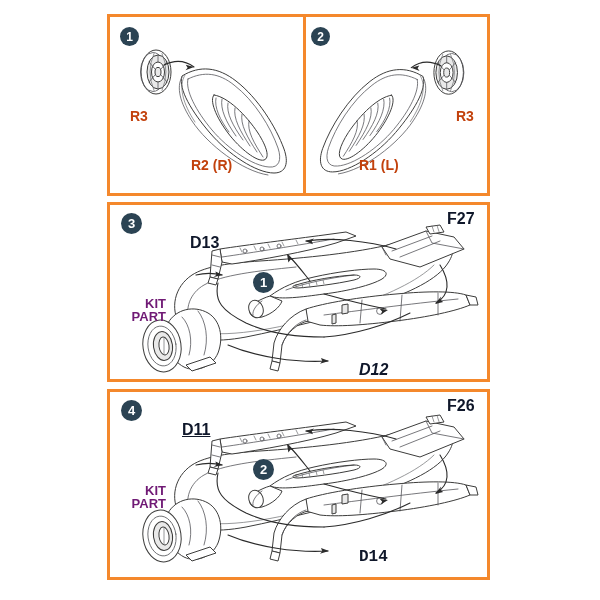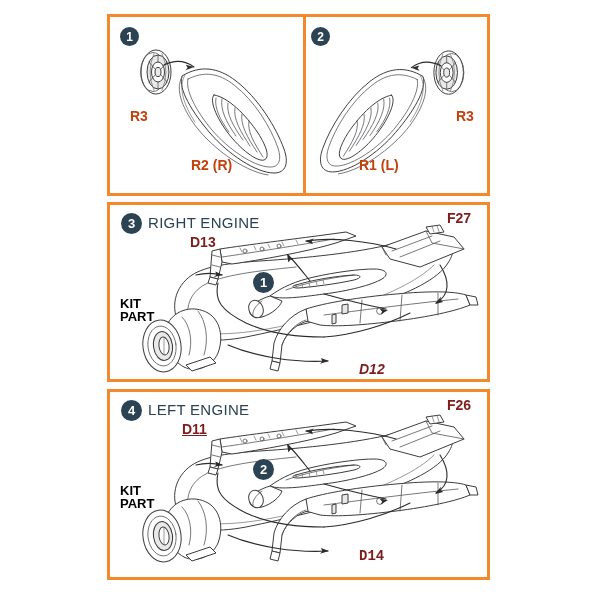--- a/index.html
+++ b/index.html
@@ -49,22 +49,22 @@
 
   
   .lbl{
     position:absolute;
     font-weight:bold;
     white-space:nowrap;
     font-family:"Liberation Sans", sans-serif;
     line-height:1.04;
   }
   .lbl.dark{color:#c2410c;font-size:14px;}
-  .lbl.orange{color:#7f1d1d;font-size:14px;}
-  .lbl.kit{color:#000000;font-size:13px;text-align:left;}
+  .lbl.orange{color:#0f172a;font-size:16px;}
+  .lbl.kit{color:#701a75;font-size:13px;text-align:right;}
 
   svg{display:block;overflow:visible;}
   .ln{fill:none;stroke:#3c3c3b;stroke-width:1;stroke-linecap:round;stroke-linejoin:round;}
   .ln-t{fill:none;stroke:#55565a;stroke-width:.8;stroke-linecap:round;stroke-linejoin:round;}
   .ln-h{fill:none;stroke:#6c6d70;stroke-width:.7;stroke-linecap:round;}
   .fillw{fill:#ffffff;stroke:#3c3c3b;stroke-width:1;stroke-linejoin:round;}
   .fillg{fill:#e9e9e9;stroke:#3c3c3b;stroke-width:1;stroke-linejoin:round;}
   .arw{fill:none;stroke:#2b2b2b;stroke-width:1.1;stroke-linecap:round;}
   .arwhead{fill:#2b2b2b;stroke:none;}
   .art{position:absolute;}
@@ -161,21 +161,20 @@
         </g>
       </svg>
     </div>
     <div class="badge" style="left:201px;top:10px;">2</div>
     <div class="lbl dark" style="left:346px;top:92px;">R3</div>
     <div class="lbl dark" style="left:249px;top:141px;">R1 (L)</div>
   </div>
 
   <div class="frame" id="panel-3">
     <div class="badge lg" style="left:11px;top:8px;">3</div>
-    <div class="paneltitle" style="left:38px;top:9px;">RIGHT ENGINE</div>
 
     <div class="art" style="left:0px;top:0px;">
       <svg width="377" height="174" viewBox="0 0 377 174">
 
         <g>
           <path class="fillw" d="M70 120 C60 104 64 82 82 70 C96 61 120 58 150 56
                                   C196 53 246 48 282 39 C306 33 322 30 334 33
                                   C344 36 346 46 338 58 C328 74 300 88 262 100
                                   C224 112 176 124 136 132 C104 138 80 136 70 120 Z"></path>
           <path class="ln-t" d="M80 118 C74 104 80 88 94 80 C112 70 146 66 186 62"></path>
@@ -281,21 +280,20 @@
 
     <div class="lbl orange" style="left:72px;top:30px;margin-left:8px;">D13</div>
     <div class="lbl orange" style="left:337px;top:6px;">F27</div>
     <div class="lbl orange" style="left:249px;top:157px;font-style:italic;">D12</div>
     <div class="lbl kit" style="left:10px;top:92px;width:46px;">KIT</div>
     <div class="lbl kit" style="left:10px;top:105px;width:46px;">PART</div>
   </div>
 
   <div class="frame" id="panel-4">
     <div class="badge lg" style="left:11px;top:8px;">4</div>
-    <div class="paneltitle" style="left:38px;top:9px;">LEFT ENGINE</div>
 
     <div class="art" style="left:0px;top:0px;">
       <svg width="377" height="180" viewBox="0 0 377 174">
         <g>
           <path class="fillw" d="M70 120 C60 104 64 82 82 70 C96 61 120 58 150 56
                                   C196 53 246 48 282 39 C306 33 322 30 334 33
                                   C344 36 346 46 338 58 C328 74 300 88 262 100
                                   C224 112 176 124 136 132 C104 138 80 136 70 120 Z"></path>
           <path class="ln-t" d="M80 118 C74 104 80 88 94 80 C112 70 146 66 186 62"></path>
           <path class="ln-h" d="M96 128 C130 132 186 120 236 104 C276 91 308 76 324 60"></path>

